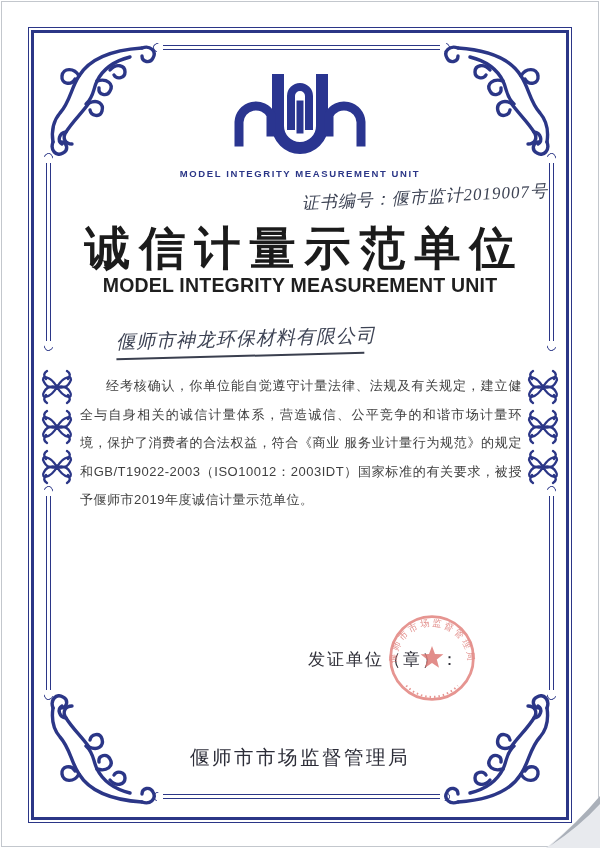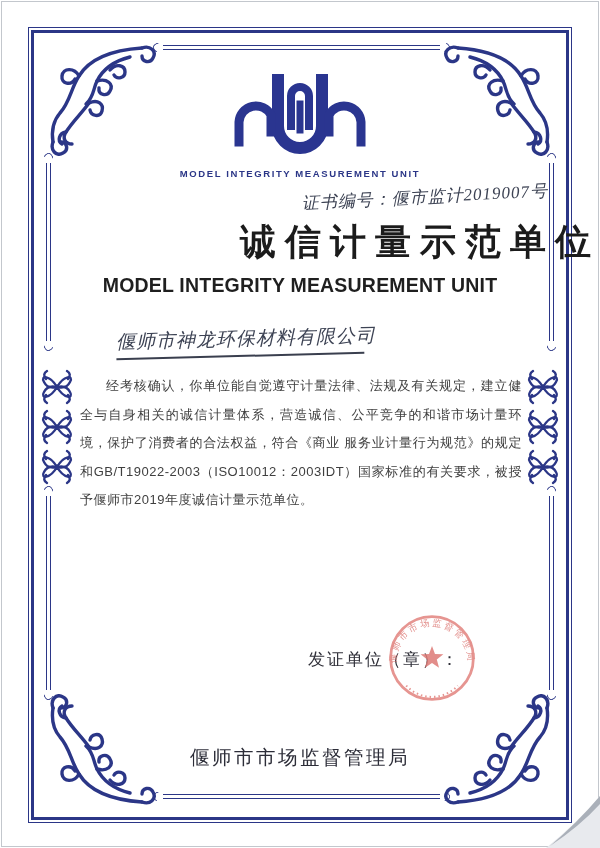--- a/index.html
+++ b/index.html
@@ -51,23 +51,23 @@
     font-size:9.5px;font-weight:bold;letter-spacing:1.6px;color:#2b3687;
   }
   .cert-no{
     position:absolute;right:52px;top:186px;width:260px;text-align:right;
     font-family:"Liberation Serif", cursive;font-style:italic;
     font-size:17px;color:#3d4354;transform:rotate(-3deg);letter-spacing:1px;white-space:nowrap;
   }
 
   
   .title-cn{
-    position:absolute;left:0;right:0;top:218px;text-align:right;
+    position:absolute;left:0;right:0;top:218px;text-align:center;
     font-family:"Liberation Serif", serif;font-weight:bold;
-    font-size:36px;letter-spacing:9px;color:#1b1b1b;text-indent:9px;
+    font-size:46px;letter-spacing:9px;color:#1b1b1b;text-indent:9px;
   }
   .title-en{
     position:absolute;left:0;right:0;top:274px;text-align:center;
     font-size:19.5px;font-weight:800;letter-spacing:0.2px;color:#1f1f1f;
   }
 
   
   .awardee{
     position:absolute;left:116px;top:326px;width:248px;
     border-bottom:2px solid #3a3f4e;padding-bottom:3px;text-align:center;

